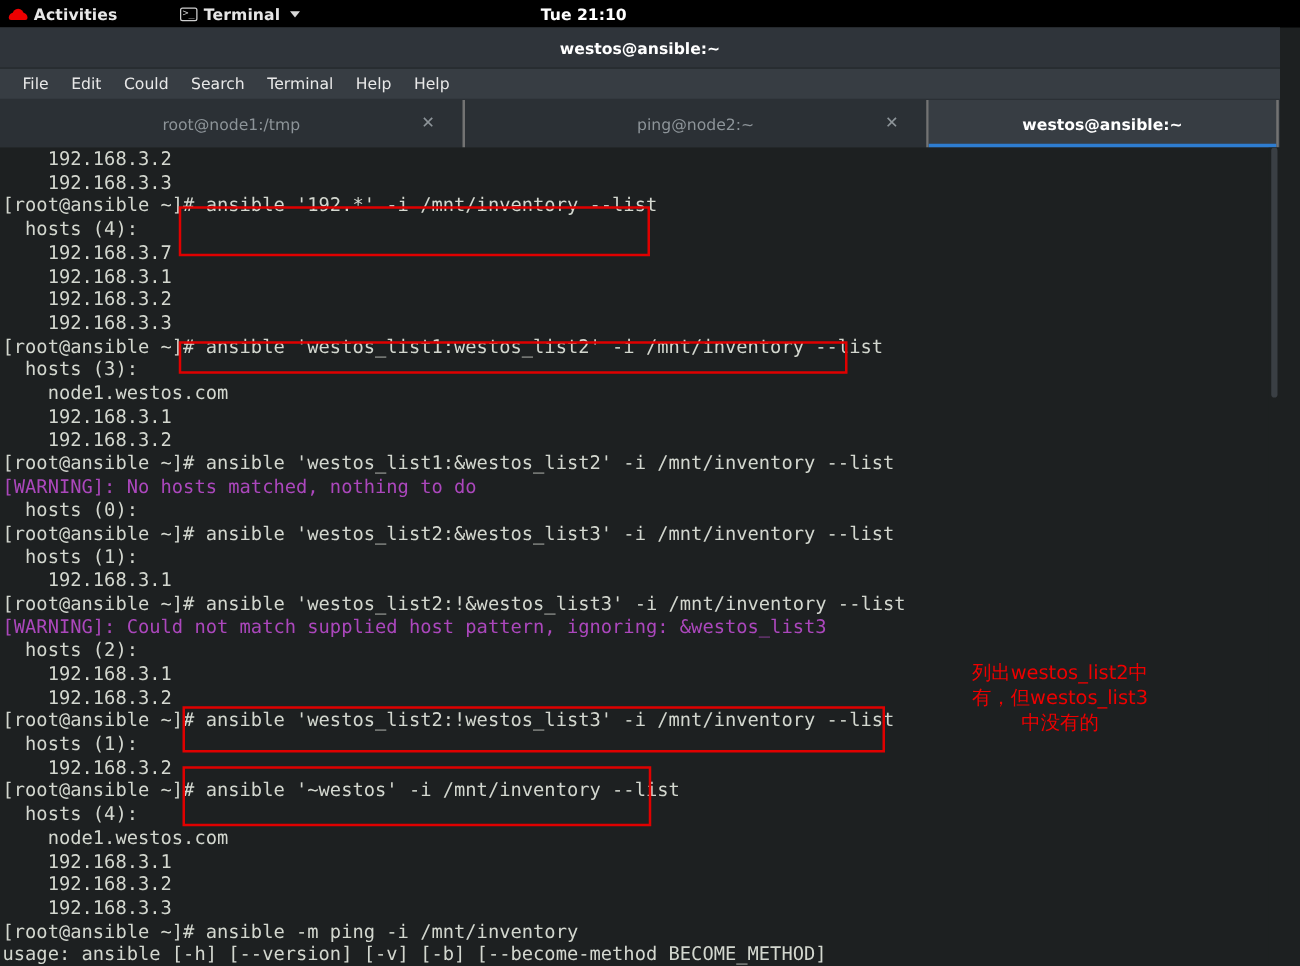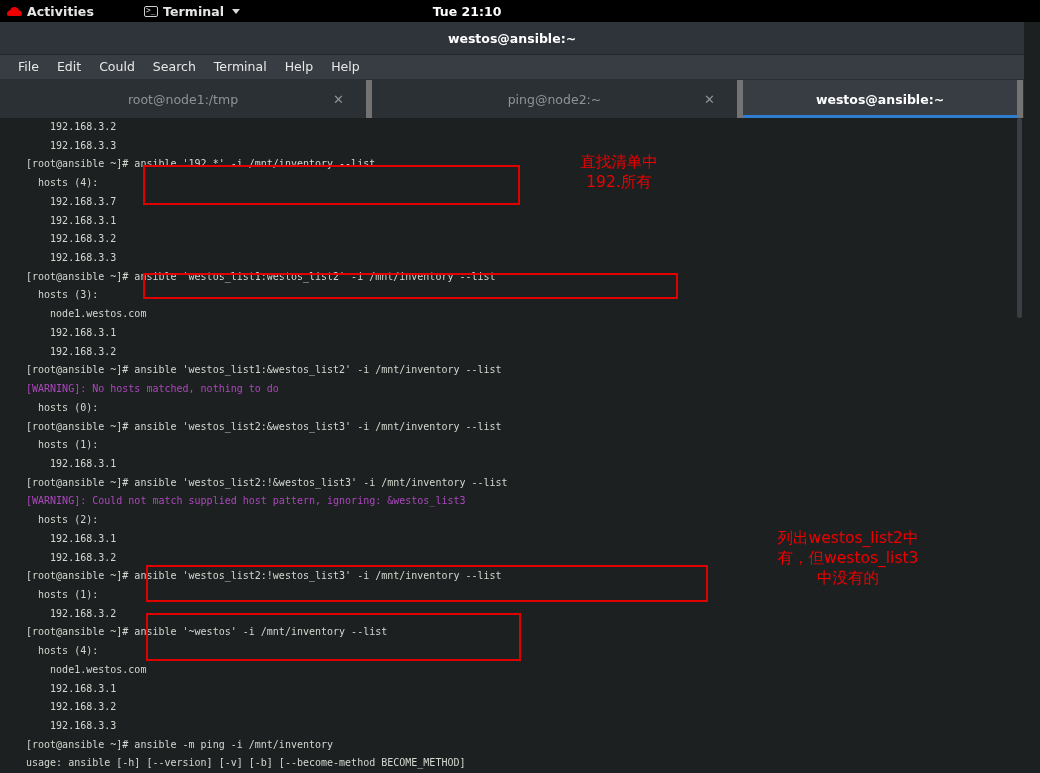--- a/index.html
+++ b/index.html
@@ -58,21 +58,21 @@
     padding-left:9px; gap:0px; border-bottom:1px solid #2b3035;
   }
   #menubar .mi {
     font-size:12.5px; color:#e8e8e8; padding:0 9px; line-height:25px;
     font-family:"DejaVu Sans", sans-serif;
   }
 
   #tabbar { height:38px; background:#2b3035; display:flex; align-items:stretch; }
   .tab {
     position:relative; display:flex; align-items:center; justify-content:center;
-    font-size:12.5px; border-right:6px solid #737373;
+    font-size:12.5px; border-right:2px solid #737373;
   }
   .tab.inactive { background:#2b3035; color:#8d9499; }
   .tab.active { background:#373d43; color:#ffffff; font-weight:600; }
   .tab .tab-title { flex:1; text-align:center; white-space:nowrap; }
   .tab .tab-close {
     position:absolute; right:22px; top:50%; transform:translateY(-50%);
     font-size:13px; color:#8d9499; line-height:1;
   }
   .tab.active .underline {
     position:absolute; left:0; right:0; bottom:0; height:3px; background:#2e7dd1;
@@ -87,23 +87,22 @@
     position:absolute; right:0; top:0; width:9px; height:655px; background:#1d2021;
   }
   #scrollbar .thumb {
     position:absolute; right:2px; top:0px; width:5px; height:200px;
     background:#3a3f44; border-radius:3px;
   }
 
   #screen {
     position:absolute; left:0; top:0; width:1015px; height:655px;
     font-family:"DejaVu Sans Mono", monospace;
-    font-size:10px; line-height:18.72px; color:#d3d7cf;
+    font-size:15px; line-height:18.72px; color:#d3d7cf;
     white-space:pre;
-    margin-left:24px;
   }
   #screen .ln { height:18.72px; padding-left:2px; }
   .warn { color:#ab47bc; }
 
   
   #overlay { position:absolute; left:0; top:0; width:1040px; height:773px; pointer-events:none; }
   .redbox { position:absolute; border:2px solid #e00000; }
   .note {
     position:absolute; color:#ee0000; font-family:"DejaVu Sans", sans-serif;
     font-size:15.5px; line-height:20px; text-align:center; white-space:pre-line;
@@ -168,18 +167,16 @@
   </div>
 
 </div>
 
 <div id="overlay">
   <div class="redbox" style="left:143px; top:165px; width:377px; height:40px;"></div>
   <div class="redbox" style="left:143px; top:273px; width:535px; height:26px;"></div>
   <div class="redbox" style="left:146px; top:565px; width:562px; height:37px;"></div>
   <div class="redbox" style="left:146px; top:613px; width:375px; height:48px;"></div>
 
-  <div class="note" style="left:528px; top:152px; width:182px;">直找清单中
-192.所有</div>
   <div class="note" style="left:753px; top:528px; width:190px;">列出westos_list2中
 有，但westos_list3
 中没有的</div>
 </div>
 
 </body></html>

